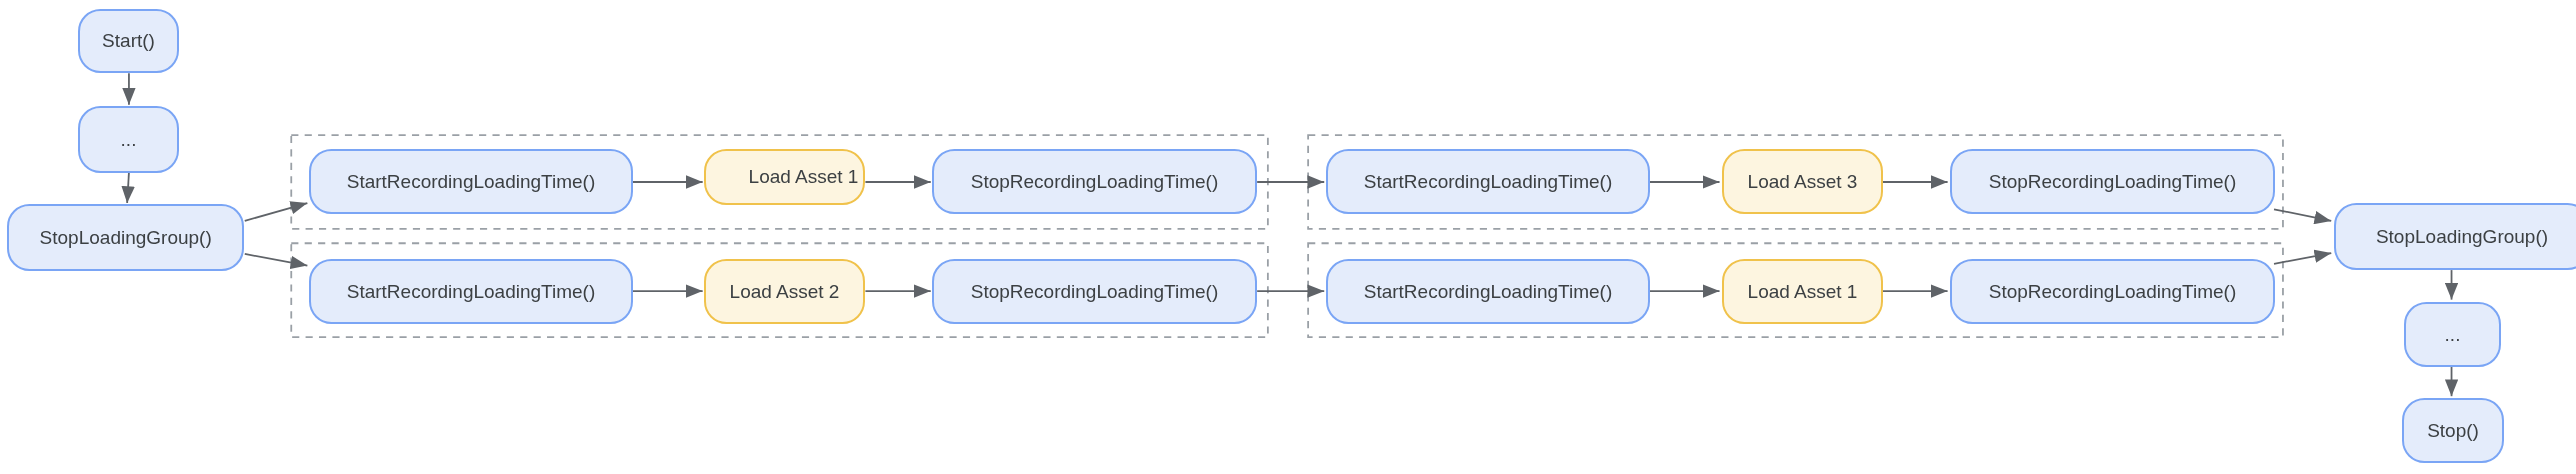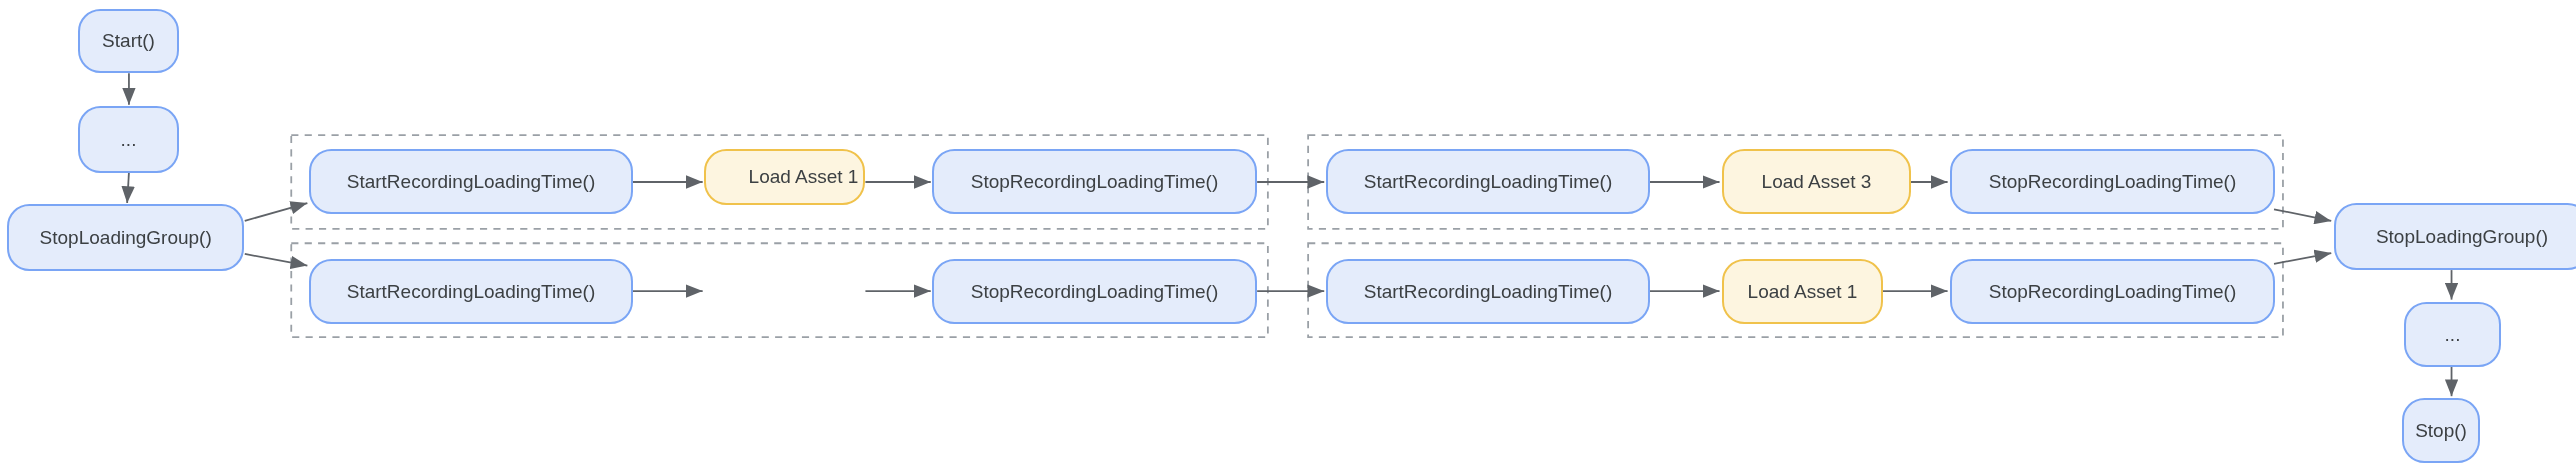--- a/index.html
+++ b/index.html
@@ -91,28 +91,29 @@
 
   <div class="node" style="left:78px;top:9px;width:101px;height:64px;">Start()</div>
   <div class="node" style="left:78px;top:106px;width:101px;height:67px;">...</div>
   <div class="node" style="left:7.2px;top:204px;width:237px;height:67px;">StopLoadingGroup()</div>
 
   <div class="node" style="left:309px;top:149px;width:324px;height:65px;">StartRecordingLoadingTime()</div>
   <div class="node yellow" style="left:704px;top:149px;width:161px;height:56px;padding-left:38px;">Load Asset 1</div>
   <div class="node" style="left:932px;top:149px;width:325px;height:65px;">StopRecordingLoadingTime()</div>
 
   <div class="node" style="left:309px;top:259px;width:324px;height:65px;">StartRecordingLoadingTime()</div>
+  <div class="node yellow" style="left:704px;top:259px;width:161px;height:65px;">Load Asset 2</div>
   <div class="node" style="left:932px;top:259px;width:325px;height:65px;">StopRecordingLoadingTime()</div>
 
   <div class="node" style="left:1326px;top:149px;width:324px;height:65px;">StartRecordingLoadingTime()</div>
-  <div class="node yellow" style="left:1722px;top:149px;width:189px;height:65px;">Load Asset 3</div>
+  <div class="node yellow" style="left:1722px;top:149px;width:161px;height:65px;">Load Asset 3</div>
   <div class="node" style="left:1950px;top:149px;width:325px;height:65px;">StopRecordingLoadingTime()</div>
 
   <div class="node" style="left:1326px;top:259px;width:324px;height:65px;">StartRecordingLoadingTime()</div>
   <div class="node yellow" style="left:1722px;top:259px;width:161px;height:65px;">Load Asset 1</div>
   <div class="node" style="left:1950px;top:259px;width:325px;height:65px;">StopRecordingLoadingTime()</div>
 
   <div class="node" style="left:2334px;top:203px;width:256px;height:67px;">StopLoadingGroup()</div>
   <div class="node" style="left:2404px;top:302px;width:97px;height:65px;">...</div>
-  <div class="node" style="left:2402px;top:398px;width:78px;height:65px;">Stop()</div>
+  <div class="node" style="left:2402px;top:398px;width:102px;height:65px;">Stop()</div>
 
 </div>
 
 
 </body></html>

